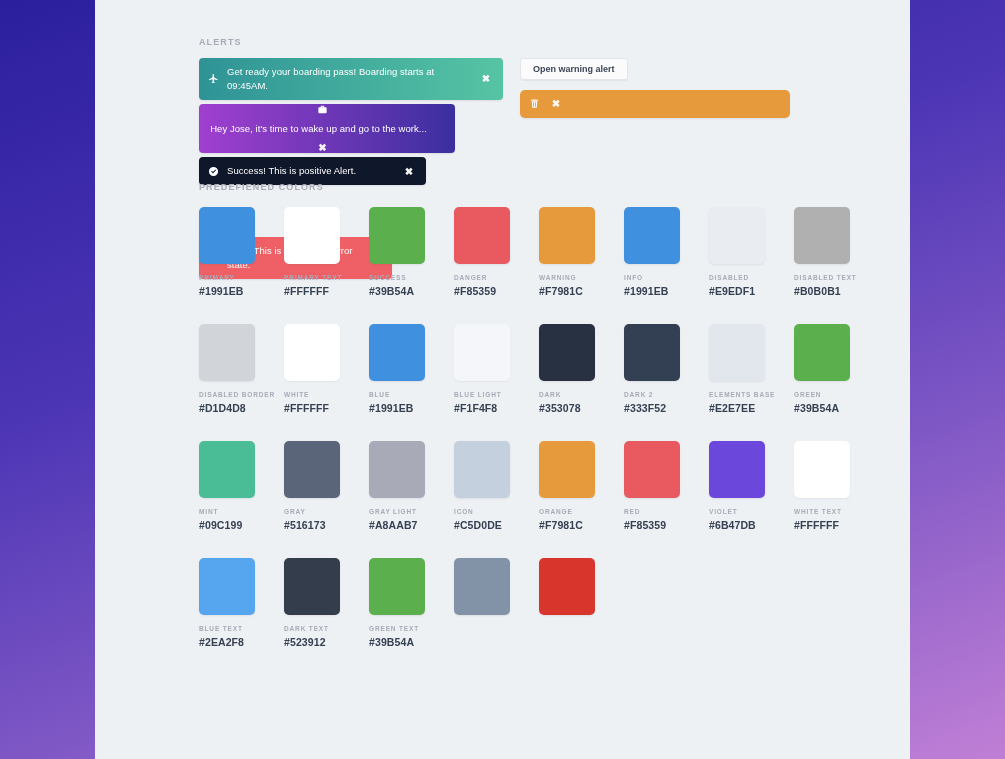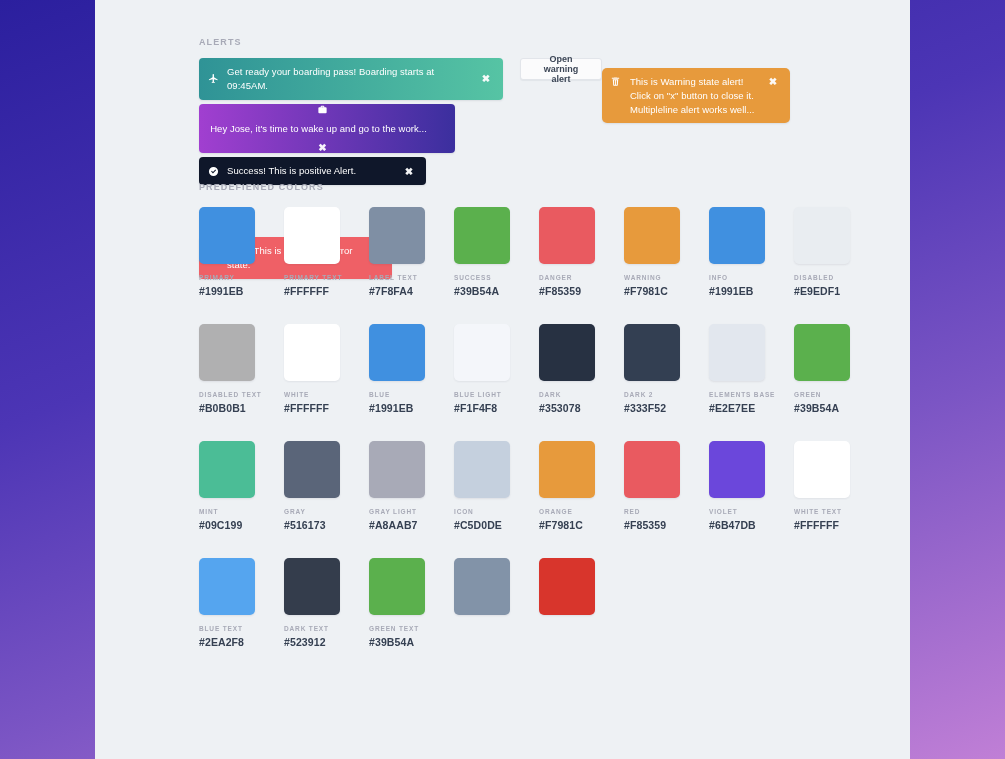--- a/index.html
+++ b/index.html
@@ -90,21 +90,21 @@
     opacity: .95;
     user-select: none;
   }
 
   .alert--flight { background: linear-gradient(90deg, #2f9396 0%, #56c4a4 100%); width: 304px; }
   .alert--work   { background: linear-gradient(90deg, #a13fd0 0%, #3b2f9e 100%); width: 256px; flex-direction: column; }
   .alert--success{ background: #4aa540; width: 227px; }
   .alert--error  { background: #ef6066; width: 193px; margin-top: 48px; }
 
   
-  .alerts-right { width: 270px; display: flex; flex-direction: row; }
+  .alerts-right { width: 270px; display: flex; flex-direction: column; }
 
   #open-warning-alert-button {
     display: inline-flex;
     align-items: center;
     justify-content: center;
     height: 22px;
     padding: 0 12px;
     align-self: flex-start;
     background: #fbfbfc;
     border: 1px solid #e2e5ea;
@@ -229,21 +229,20 @@
       <div class="alerts-right">
 
         <button id="open-warning-alert-button">Open warning alert</button>
 
         <div class="alert alert--warning" style="background: rgb(231, 154, 60);">
           <span class="alert-icon">
             <svg width="11" height="11" viewBox="0 0 24 24" fill="#ffffff" aria-hidden="true">
               <path d="M9 3h6l1 1h4v2H4V4h4l1-1zM6 7h12l-1 13a1 1 0 0 1-1 1H8a1 1 0 0 1-1-1L6 7zm3 2v10h2V9H9zm4 0v10h2V9h-2z"></path>
             </svg>
           </span>
-          <span class="alert-text">This is Warning state alert! Click on "x" button to close it. Multipleline alert works well...</span>
           <span class="alert-close">✖</span>
         </div>
 
       </div>
 
     </div>
   </section>
 
   <section id="colors-section">
     <div id="colors-heading" class="section-title">PREDEFIENED COLORS</div>
@@ -253,25 +252,20 @@
           <div class="swatch-chip" style="background: rgb(64, 144, 224);"></div>
           <div class="swatch-label">PRIMARY</div>
           <div class="swatch-value">#1991EB</div>
         </div>
         <div class="swatch-cell">
           <div class="swatch-chip" style="background: rgb(255, 255, 255); box-shadow: rgba(40, 45, 70, 0.07) 0px 1px 2px;"></div>
           <div class="swatch-label">PRIMARY TEXT</div>
           <div class="swatch-value">#FFFFFF</div>
         </div>
         <div class="swatch-cell">
-          <div class="swatch-chip" style="background: rgb(127, 143, 164);"></div>
-          <div class="swatch-label">LABEL TEXT</div>
-          <div class="swatch-value">#7F8FA4</div>
-        </div>
-        <div class="swatch-cell">
           <div class="swatch-chip" style="background: rgb(91, 176, 77);"></div>
           <div class="swatch-label">SUCCESS</div>
           <div class="swatch-value">#39B54A</div>
         </div>
         <div class="swatch-cell">
           <div class="swatch-chip" style="background: rgb(233, 90, 96);"></div>
           <div class="swatch-label">DANGER</div>
           <div class="swatch-value">#F85359</div>
         </div>
         <div class="swatch-cell">
@@ -288,20 +282,25 @@
           <div class="swatch-chip" style="background: rgb(233, 237, 241);"></div>
           <div class="swatch-label">DISABLED</div>
           <div class="swatch-value">#E9EDF1</div>
         </div>
         <div class="swatch-cell">
           <div class="swatch-chip" style="background: rgb(176, 176, 177);"></div>
           <div class="swatch-label">DISABLED TEXT</div>
           <div class="swatch-value">#B0B0B1</div>
         </div>
         <div class="swatch-cell">
+          <div class="swatch-chip" style="background: rgb(209, 212, 216);"></div>
+          <div class="swatch-label">DISABLED BORDER</div>
+          <div class="swatch-value">#D1D4D8</div>
+        </div>
+        <div class="swatch-cell">
           <div class="swatch-chip" style="background: rgb(255, 255, 255); box-shadow: rgba(40, 45, 70, 0.07) 0px 1px 2px;"></div>
           <div class="swatch-label">WHITE</div>
           <div class="swatch-value">#FFFFFF</div>
         </div>
         <div class="swatch-cell">
           <div class="swatch-chip" style="background: rgb(64, 144, 224);"></div>
           <div class="swatch-label">BLUE</div>
           <div class="swatch-value">#1991EB</div>
         </div>
         <div class="swatch-cell">

